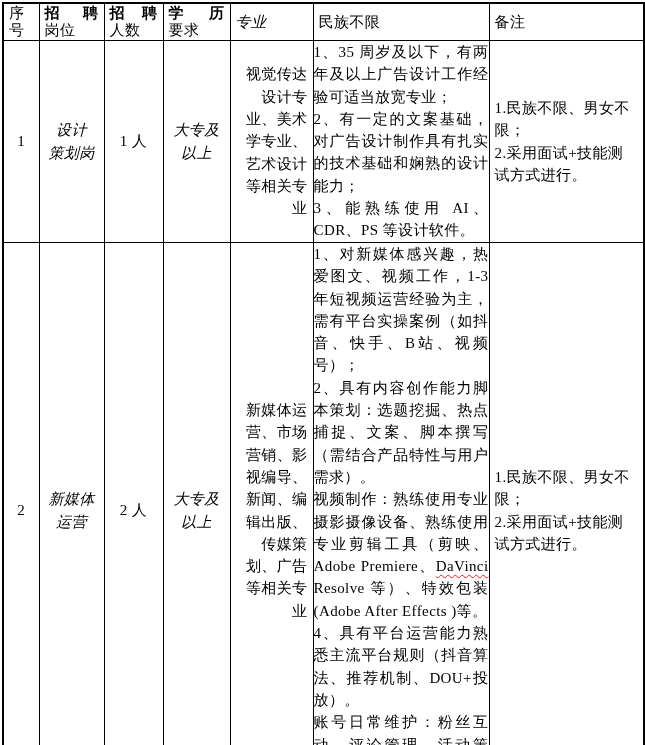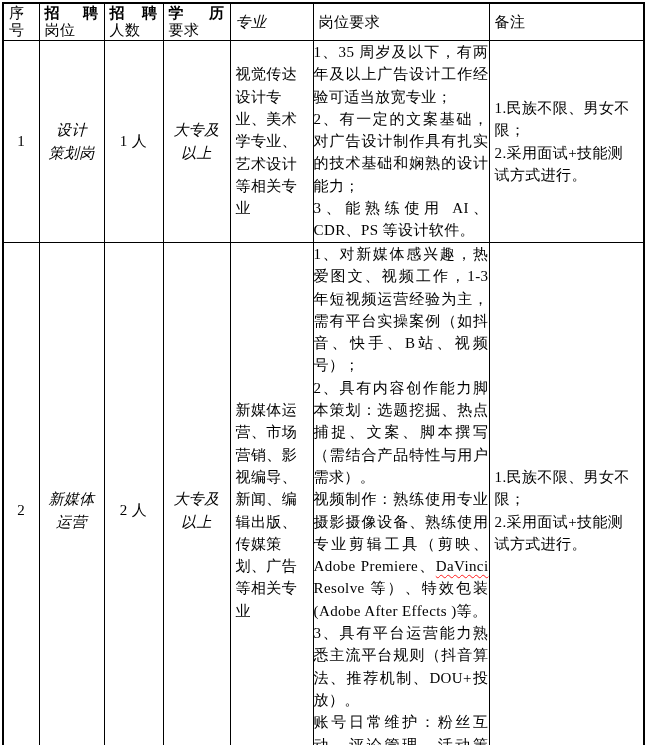--- a/index.html
+++ b/index.html
@@ -30,21 +30,21 @@
   tr.hdr{height:37px;}
   tr.hdr th{line-height:17px;text-align:left;padding:1px 5px;}
   th .hline{display:block;}
   th .spread{text-align:justify;text-align-last:justify;font-weight:bold;}
   th.h-center{text-align:center;font-style:italic;}
   
   tr.r1{height:202px;}
   tr.r2{height:500px;}
   td{line-height:22.3px;}
   td.c-center{text-align:center;}
-  td.c-major{text-align:left;padding:8px 5px;}
+  td.c-major{text-align:right;padding:8px 5px;}
   td.c-req{vertical-align:top;text-align:justify;padding:0 0;}
   td.c-req p{margin:0;}
   td.c-notes{vertical-align:middle;text-align:left;padding:3px 5px;margin-top:42px;}
   td.c-notes p{margin:0;}
   .stackline{display:block;font-style:italic;}
   .misspell{
     text-decoration:underline;
     text-decoration-style:wavy;
     text-decoration-thickness:1px;
     text-underline-offset:3px;
@@ -77,21 +77,21 @@
       </th>
       <th>
         <span class="hline spread">招 聘</span>
         <span class="hline">人数</span>
       </th>
       <th>
         <span class="hline spread">学 历</span>
         <span class="hline">要求</span>
       </th>
       <th class="h-center">专业</th>
-      <th>岗位要求</th>
+      <th>民族不限</th>
       <th>备注</th>
     </tr>
 
     <tr class="r1">
       <td class="c-center">1</td>
       <td class="c-center">
         <span class="stackline">设计</span>
         <span class="stackline">策划岗</span>
       </td>
       <td class="c-center">1 人</td>
@@ -120,21 +120,21 @@
       <td class="c-center">2 人</td>
       <td class="c-center">
         <span class="stackline">大专及</span>
         <span class="stackline">以上</span>
       </td>
       <td class="c-major">新媒体运营、市场营销、影视编导、新闻、编辑出版、传媒策划、广告等相关专业</td>
       <td class="c-req">
         <p class="jreq">1、对新媒体感兴趣，热爱图文、视频工作，1-3 年短视频运营经验为主，需有平台实操案例（如抖音、快手、B站、视频号）；</p>
         <p class="jreq">2、具有内容创作能力脚本策划：选题挖掘、热点捕捉、文案、脚本撰写（需结合产品特性与用户需求）。</p>
         <p class="jreq">视频制作：熟练使用专业摄影摄像设备、熟练使用专业剪辑工具（剪映、Adobe Premiere、<span class="misspell" style="text-decoration-color:#ff1a1a">DaVinci</span> Resolve 等）、特效包装(Adobe After Effects )等。</p>
-        <p class="jreq">3、具有平台运营能力熟悉主流平台规则（抖音算法、推荐机制、DOU+投放）。</p>
+        <p class="jreq">4、具有平台运营能力熟悉主流平台规则（抖音算法、推荐机制、DOU+投放）。</p>
         <p class="jreq">账号日常维护：粉丝互动、评论管理、活动策划。</p>
       </td>
       <td class="c-notes">
         <p>1.民族不限、男女不限；</p>
         <p>2.采用面试+技能测试方式进行。</p>
       </td>
     </tr>
   </tbody>
     </table>
 </div>

